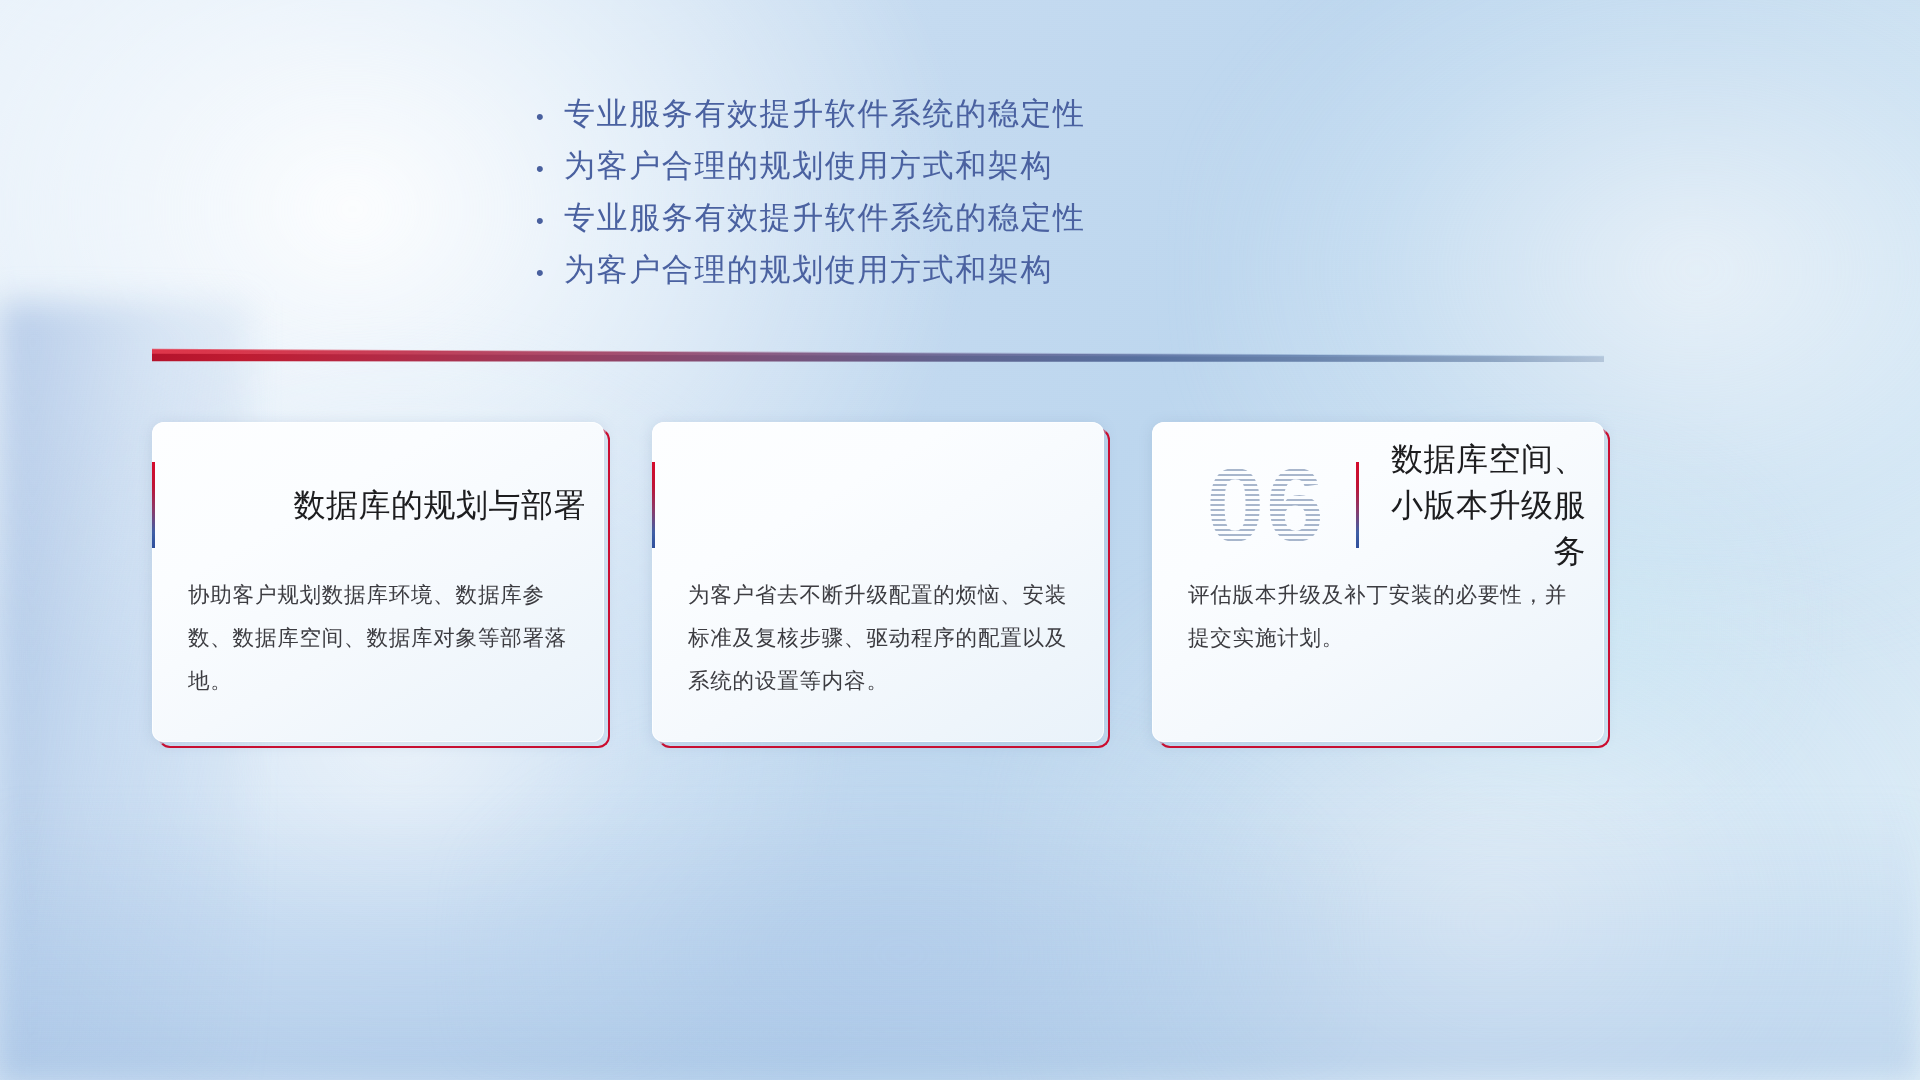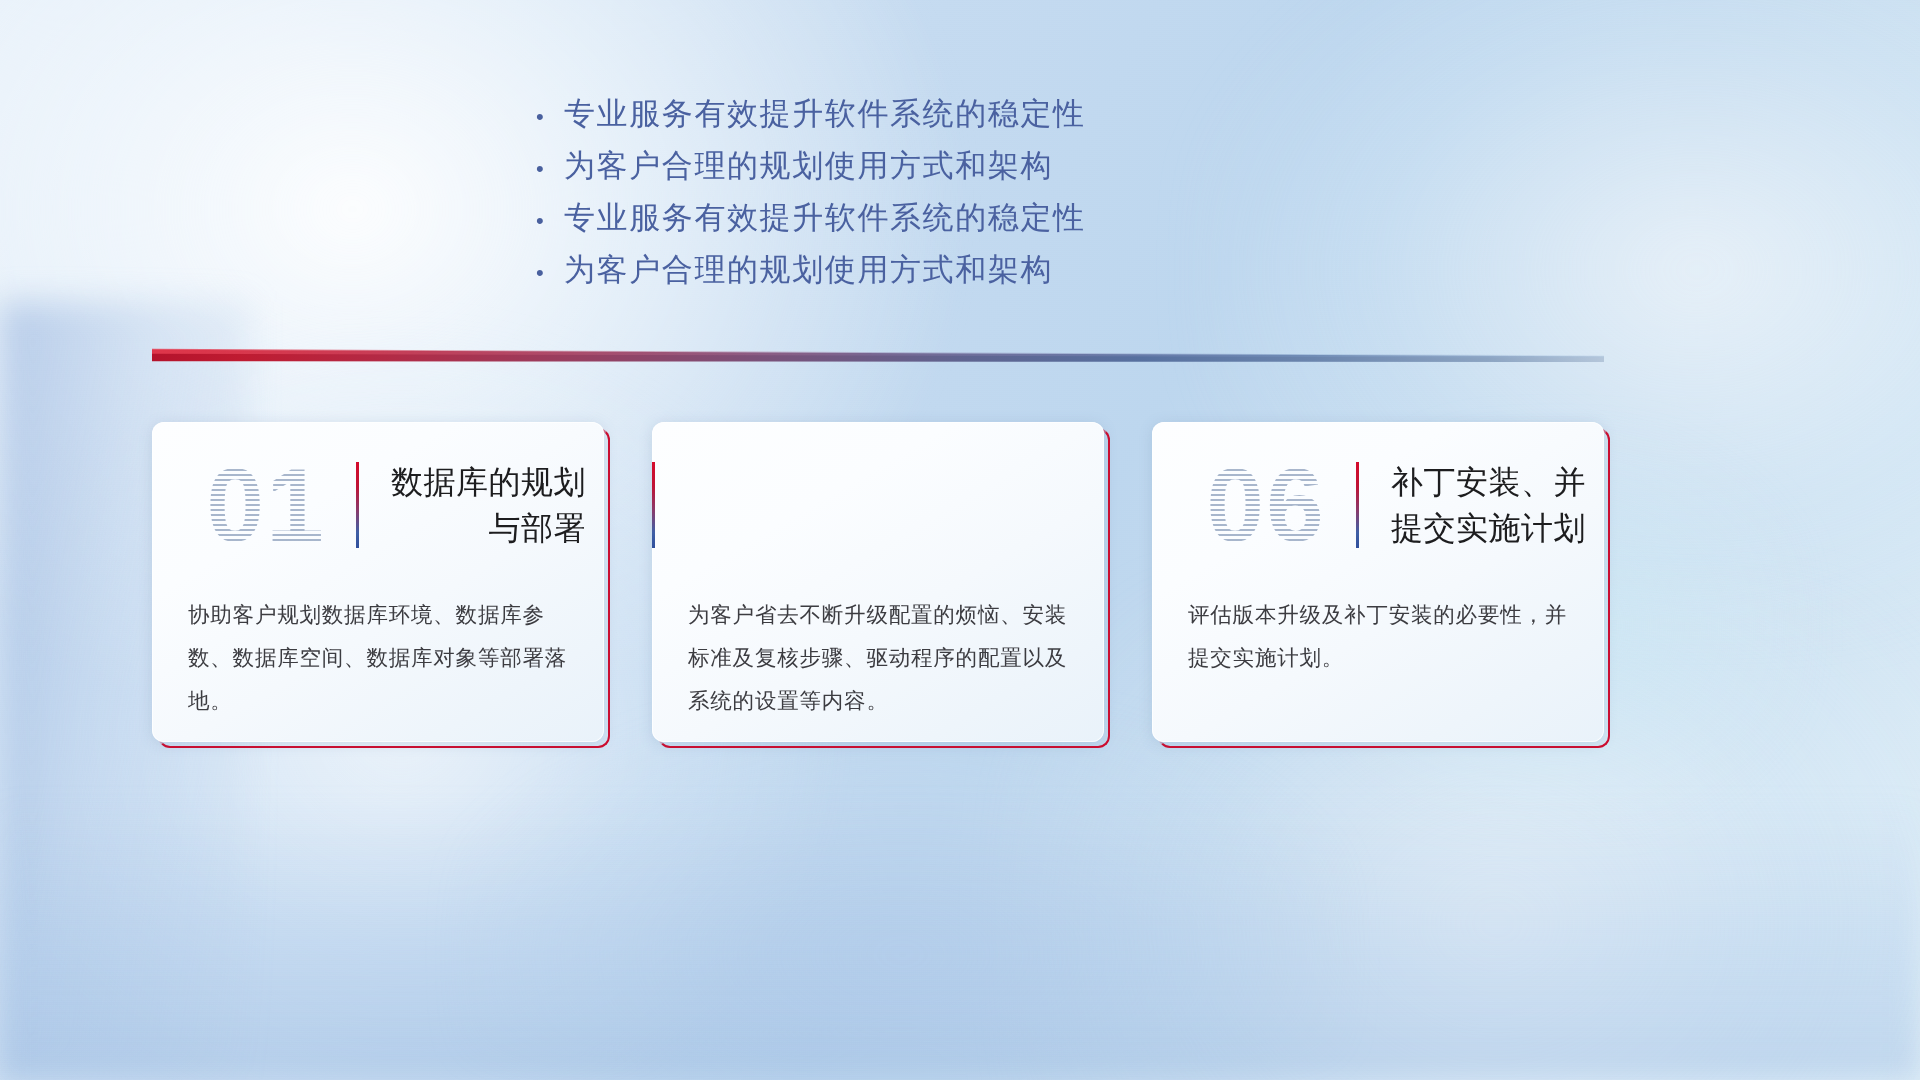--- a/index.html
+++ b/index.html
@@ -143,21 +143,21 @@
     margin-right:26px;
   }
   .card-title{
     flex:1 1 auto;
     font-size:32px; line-height:46px;
     color:#1d1d1f; letter-spacing:.5px; font-weight:400;
     padding-right:18px;
     text-align:right;
   }
   .card-body{
-    position:absolute; left:36px; right:28px; top:172px;
+    position:absolute; left:36px; right:28px; top:152px;
     font-size:21.5px; line-height:43px;
     color:#3c3c41; letter-spacing:.8px; font-weight:400;
   }
 </style>
 </head>
 <body>
 
 <div id="bg">
   <div class="bg-base"></div>
   <div class="bg-glow-a"></div>
@@ -199,21 +199,20 @@
   <div class="div-wedge"></div>
   <div class="div-wedge-hi"></div>
 </div>
 
 <div id="cards">
 
   <div class="card-wrap">
     <div class="card-edge"></div>
     <div class="card">
       <div class="card-head">
-        <div class="card-num">01</div>
         <div class="card-rule"></div>
         <div class="card-title">数据库的规划与部署</div>
       </div>
       <div class="card-body">协助客户规划数据库环境、数据库参数、数据库空间、数据库对象等部署落地。</div>
     </div>
   </div>
 
   <div class="card-wrap">
     <div class="card-edge"></div>
     <div class="card">
@@ -223,19 +222,19 @@
       <div class="card-body">为客户省去不断升级配置的烦恼、安装标准及复核步骤、驱动程序的配置以及系统的设置等内容。</div>
     </div>
   </div>
 
   <div class="card-wrap">
     <div class="card-edge"></div>
     <div class="card">
       <div class="card-head">
         <div class="card-num">06</div>
         <div class="card-rule"></div>
-        <div class="card-title">补丁安装、并提交实施计划</div>
+        <div class="card-title">数据库空间、小版本升级服务</div>
       </div>
       <div class="card-body">评估版本升级及补丁安装的必要性，并提交实施计划。</div>
     </div>
   </div>
 
 </div>
 
 </body></html>

